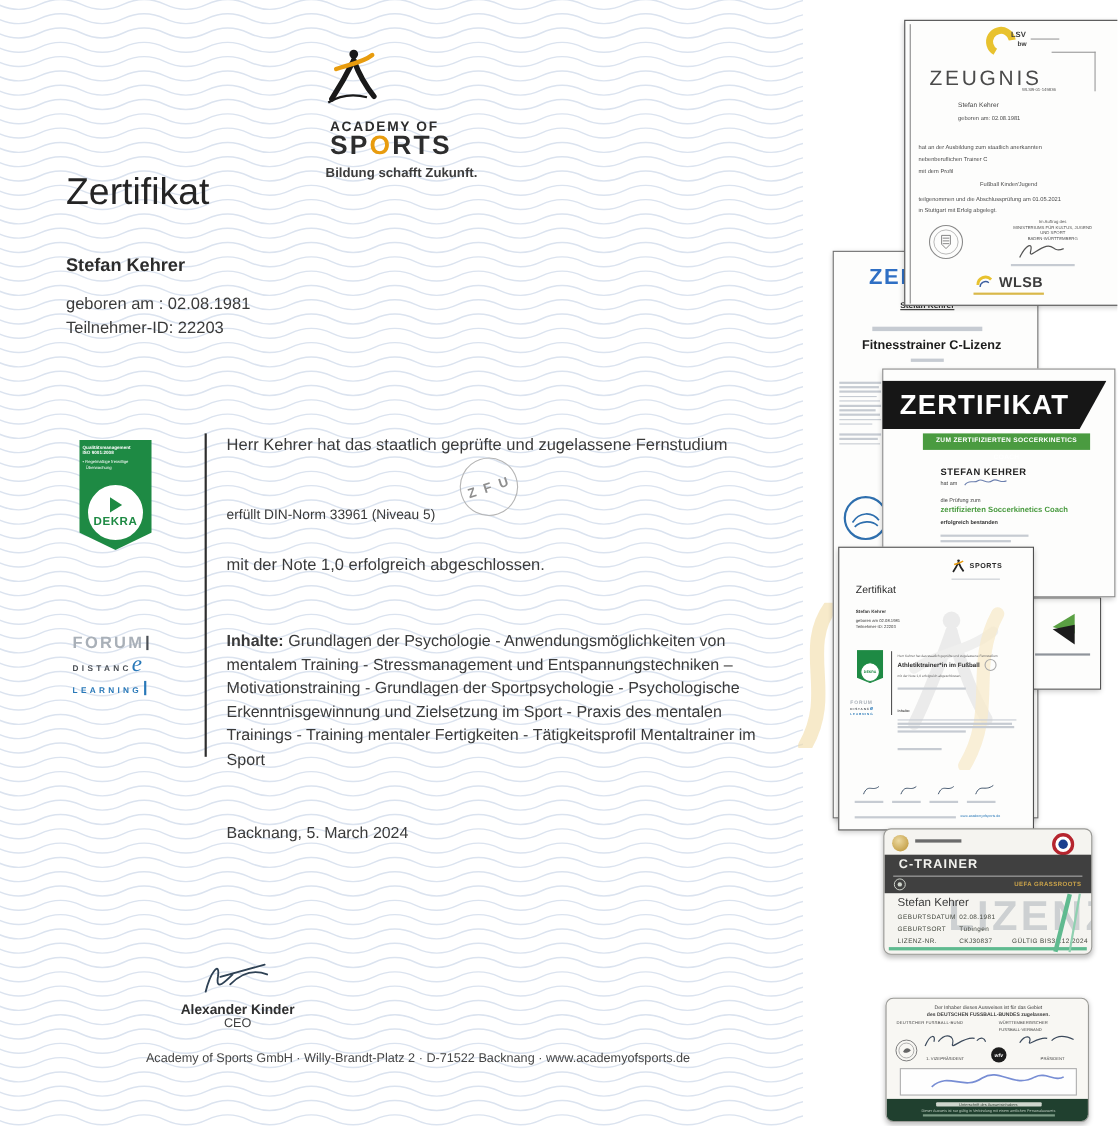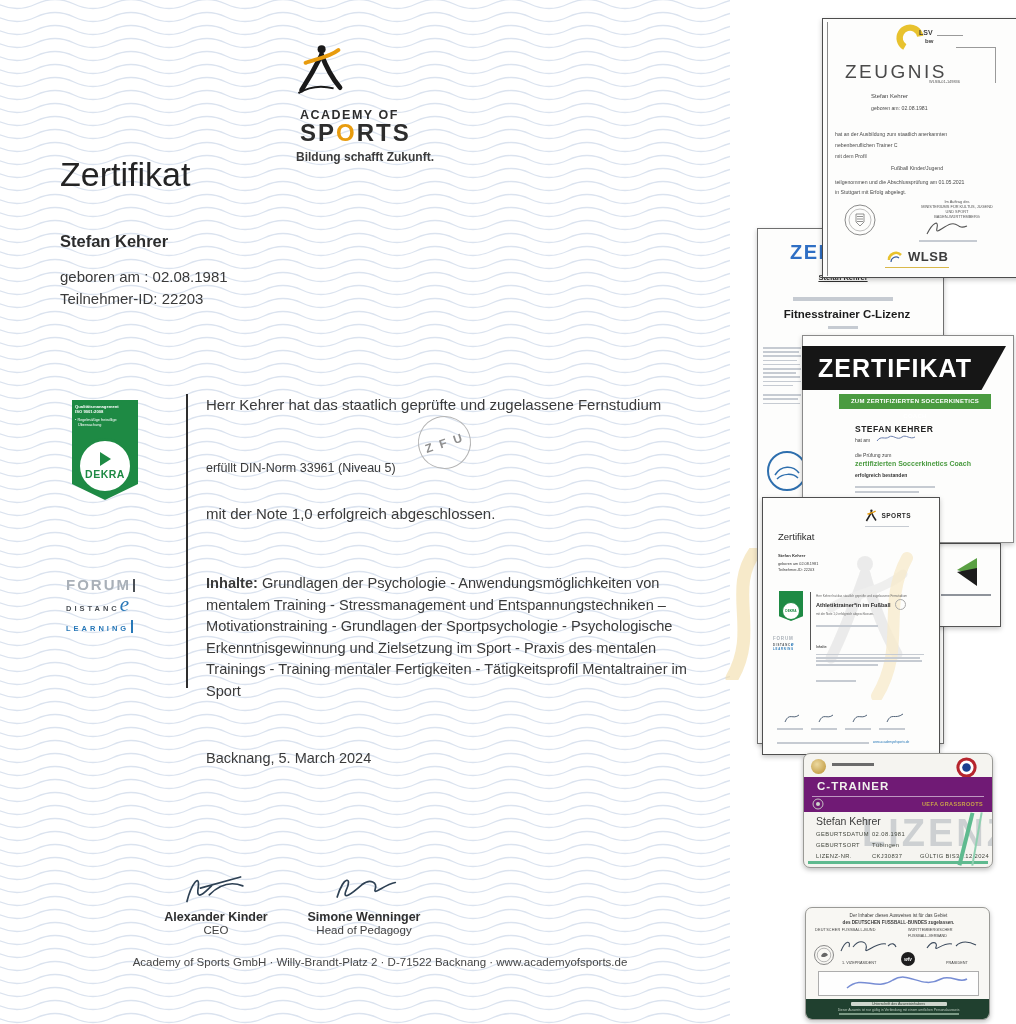--- a/index.html
+++ b/index.html
@@ -38,21 +38,21 @@
   .sig-title { font-size:11.5px; color:#3f3f3f; }
   
   .zg-title { font-size:19px; letter-spacing:2.5px; color:#4a4a4a; }
   .micro { font-size:5.2px; color:#4a4a4a; }
   .nano { font-size:3.9px; color:#555; }
   
   .soc-banner { position:absolute; background:#161616; clip-path:polygon(0 0,100% 0,88% 100%,0 100%);
                 color:#fff; font-weight:bold; letter-spacing:1px; }
   .soc-green { position:absolute; background:#4a9b40; color:#fff; font-weight:bold; text-align:center; }
   
-  .ct-band { position:absolute; background:#701a75;text-decoration:underline; }
+  .ct-band { position:absolute; background:#404040;text-decoration:underline; }
   .ct-label { font-size:5.8px; letter-spacing:.4px; color:#44483f; }
   .wm { position:absolute; font-weight:bold; color:rgba(125,136,148,.33); }
   
   .dfb-band { position:absolute; background:#20402F; }
 </style>
 </head>
 <body>
 
 <div class="canvas">
 
@@ -194,27 +194,20 @@
 
     <div class="t" style="left:206px;top:750px;font-size:14.5px;">Backnang, 5. March 2024</div>
 
     <div class="abs" style="left:140px;top:868px;width:152px;text-align:center;">
       <svg width="70" height="38" viewBox="0 0 60 34">
         <path d="M4 30 C 8 14, 16 4, 14 18 C 12 30, 20 22, 26 16 M 16 18 L 52 8 M 24 24 C 34 14, 44 12, 54 16" stroke="#2e4154" stroke-width="1.5" fill="none" stroke-linecap="round"></path>
       </svg>
       <div class="sig-name">Alexander Kinder</div>
       <div class="sig-title">CEO</div>
     </div>
-    <div class="abs" style="left:286px;top:868px;width:156px;text-align:center;">
-      <svg width="74" height="38" viewBox="0 0 64 34">
-        <path d="M8 26 C 14 6, 22 8, 16 20 C 12 30, 22 22, 30 15 C 38 9, 44 13, 42 19 C 40 25, 50 15, 60 13" stroke="#2e4154" stroke-width="1.5" fill="none" stroke-linecap="round"></path>
-      </svg>
-      <div class="sig-name">Simone Wenninger</div>
-      <div class="sig-title">Head of Pedagogy</div>
-    </div>
 
     <div class="t" style="left:60px;top:956px;width:640px;text-align:center;font-size:11.5px;color:#454545;">Academy of Sports GmbH · Willy-Brandt-Platz 2 · D-71522 Backnang · www.academyofsports.de</div>
   </div>
 
   <div class="cert" style="left:757px;top:228px;width:187px;height:516px;z-index:1;border-color:#6f6f6f;">
     <div class="t" style="left:32px;top:12px;font-size:20px;font-weight:bold;letter-spacing:1.5px;color:#2F6FC4;">ZERTIFIKAT</div>
     <div class="t" style="left:0;top:44px;width:170px;text-align:center;font-size:7.5px;font-weight:bold;text-decoration:underline;color:#333;">Stefan Kehrer</div>
     <div class="bar" style="left:35px;top:68px;width:100px;height:3.5px;"></div>
     <div class="t" style="left:0;top:79px;width:178px;text-align:center;font-size:11.5px;font-weight:bold;color:#1c1c1c;">Fitnesstrainer C-Lizenz</div>
     <div class="bar" style="left:70px;top:97px;width:30px;height:3px;"></div>

